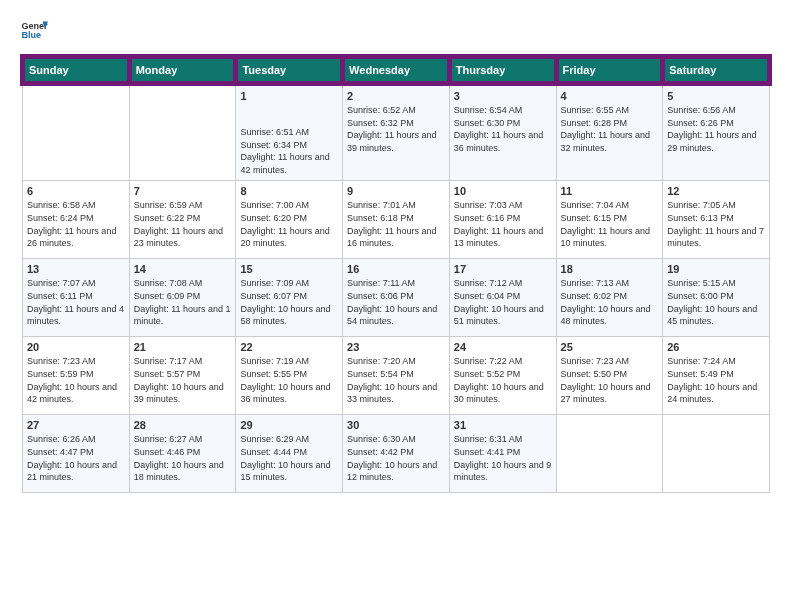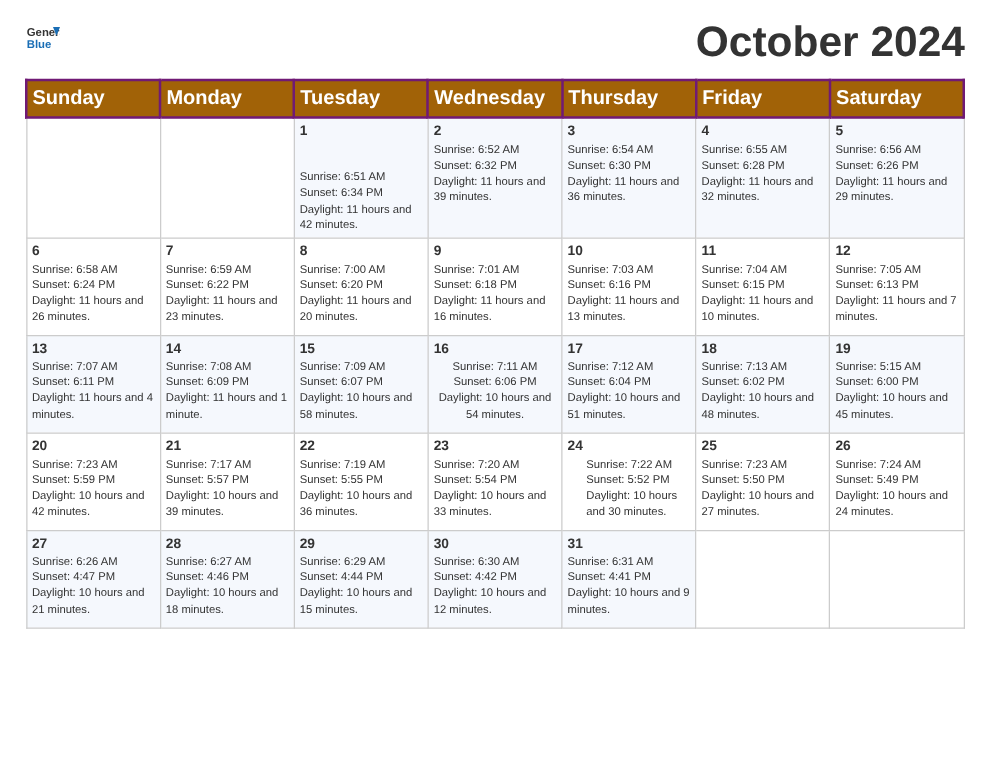--- a/index.html
+++ b/index.html
@@ -41,27 +41,27 @@
     .location {
       font-size: 15px;
       color: #555;
     }
     table {
       width: 100%;
       border-collapse: collapse;
       table-layout: fixed;
     }
     thead tr th {
-      background-color: #a16207;
+      background-color: #0f766e;
       color: #fff;
-      font-size: 16px;
+      font-size: 11px;
       font-weight: bold;
       padding: 5px 4px;
       text-align: left;
-      border: 2px solid #701a75;
+      border: 5px solid #701a75;
     }
     tbody tr {
       vertical-align: top;
     }
     tbody tr td {
       border: 1px solid #ccc;
       padding: 4px 4px;
       font-size: 9.5px;
       color: #333;
       height: 78px;
@@ -94,21 +94,20 @@
 <div class="page">
   <div class="header">
     <div class="logo">
       <svg class="logo-icon" viewBox="0 0 40 40">
         <text x="2" y="18" font-size="13" font-weight="bold" fill="#333">General</text>
         <text x="2" y="32" font-size="13" font-weight="bold" fill="#1a6eb5">Blue</text>
         <polygon points="32,8 40,8 36,18" fill="#1a6eb5"></polygon>
       </svg>
     </div>
     <div class="title-block">
-      <div class="month-title">October 2024</div>
     </div>
   </div>
 
   <table>
     <thead>
       <tr id="header-row">
       <th>Sunday</th>
           <th>Monday</th>
           <th>Tuesday</th>
           <th>Wednesday</th>
@@ -210,21 +209,21 @@
 Daylight: 11 hours and 1 minute.</div>
           </td>
           <td>
             <span class="day-num">15</span>
             <div class="day-info" style="white-space: pre-line;">Sunrise: 7:09 AM
 Sunset: 6:07 PM
 Daylight: 10 hours and 58 minutes.</div>
           </td>
           <td>
             <span class="day-num">16</span>
-            <div class="day-info" style="white-space: pre-line; text-align: center;">Sunrise: 7:11 AM
+            <div class="day-info" style="white-space: pre-line;">Sunrise: 7:11 AM
 Sunset: 6:06 PM
 Daylight: 10 hours and 54 minutes.</div>
           </td>
           <td>
             <span class="day-num">17</span>
             <div class="day-info" style="white-space: pre-line;">Sunrise: 7:12 AM
 Sunset: 6:04 PM
 Daylight: 10 hours and 51 minutes.</div>
           </td>
           <td>
@@ -260,21 +259,21 @@
 Daylight: 10 hours and 36 minutes.</div>
           </td>
           <td>
             <span class="day-num">23</span>
             <div class="day-info" style="white-space: pre-line;">Sunrise: 7:20 AM
 Sunset: 5:54 PM
 Daylight: 10 hours and 33 minutes.</div>
           </td>
           <td>
             <span class="day-num">24</span>
-            <div class="day-info" style="white-space: pre-line; margin-left: 15px;">Sunrise: 7:22 AM
+            <div class="day-info" style="white-space: pre-line;">Sunrise: 7:22 AM
 Sunset: 5:52 PM
 Daylight: 10 hours and 30 minutes.</div>
           </td>
           <td>
             <span class="day-num">25</span>
             <div class="day-info" style="white-space: pre-line;">Sunrise: 7:23 AM
 Sunset: 5:50 PM
 Daylight: 10 hours and 27 minutes.</div>
           </td>
           <td>

